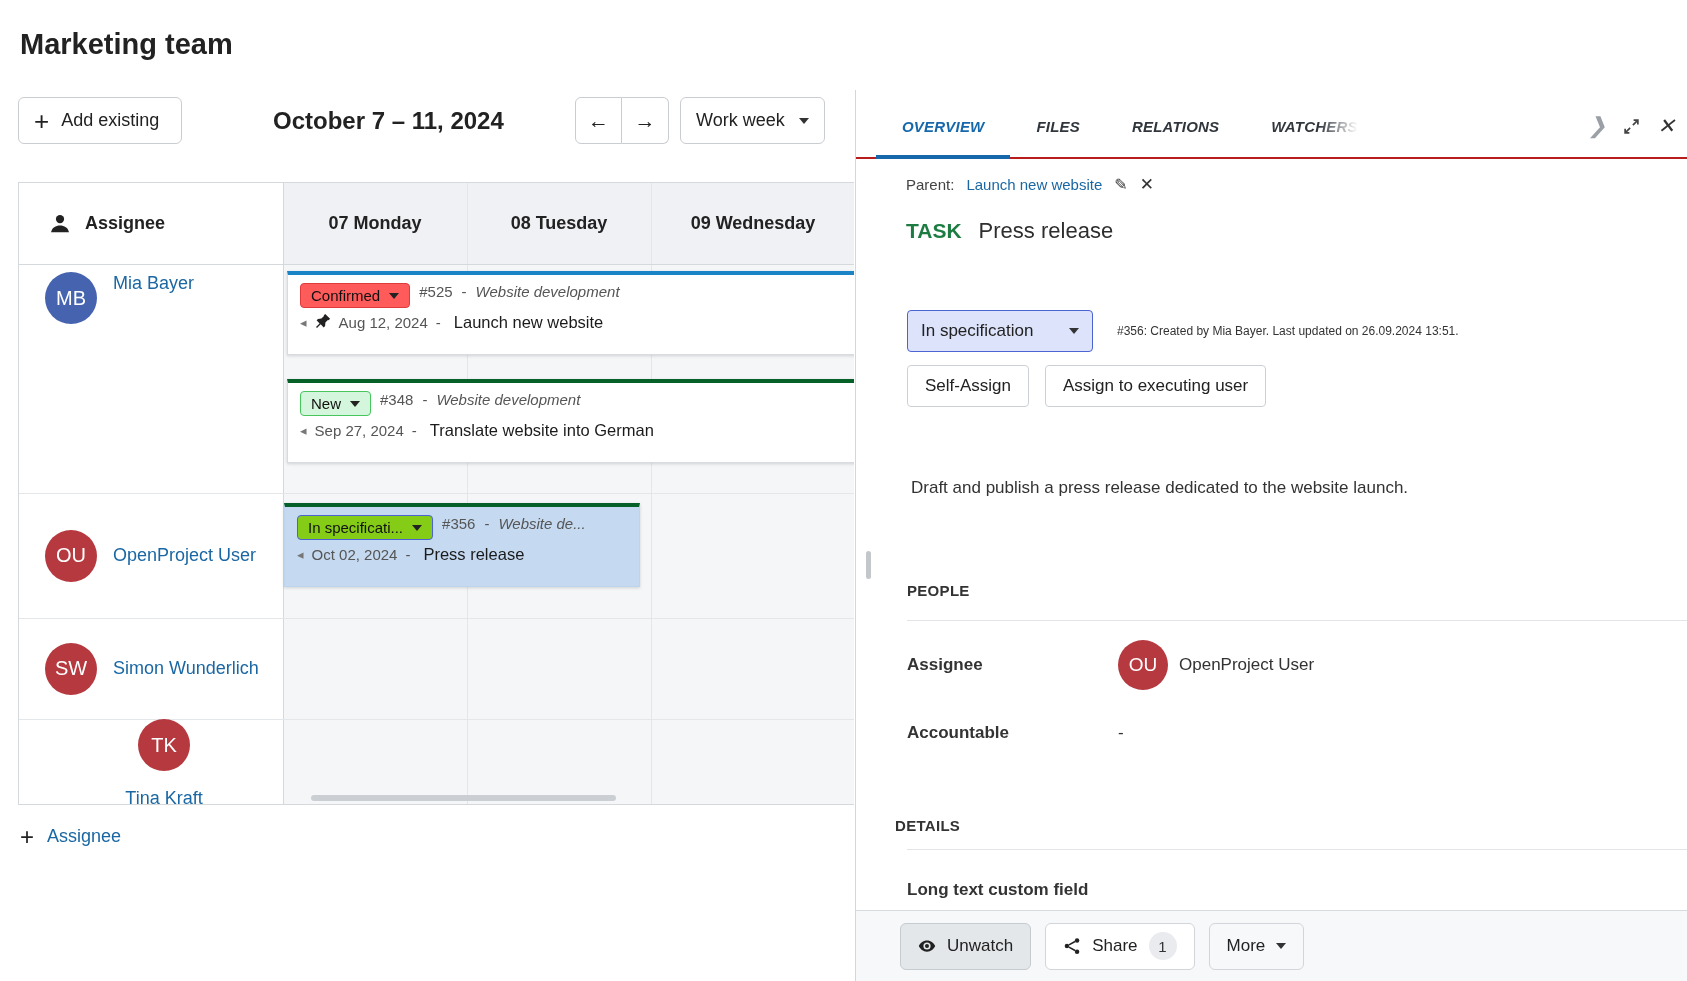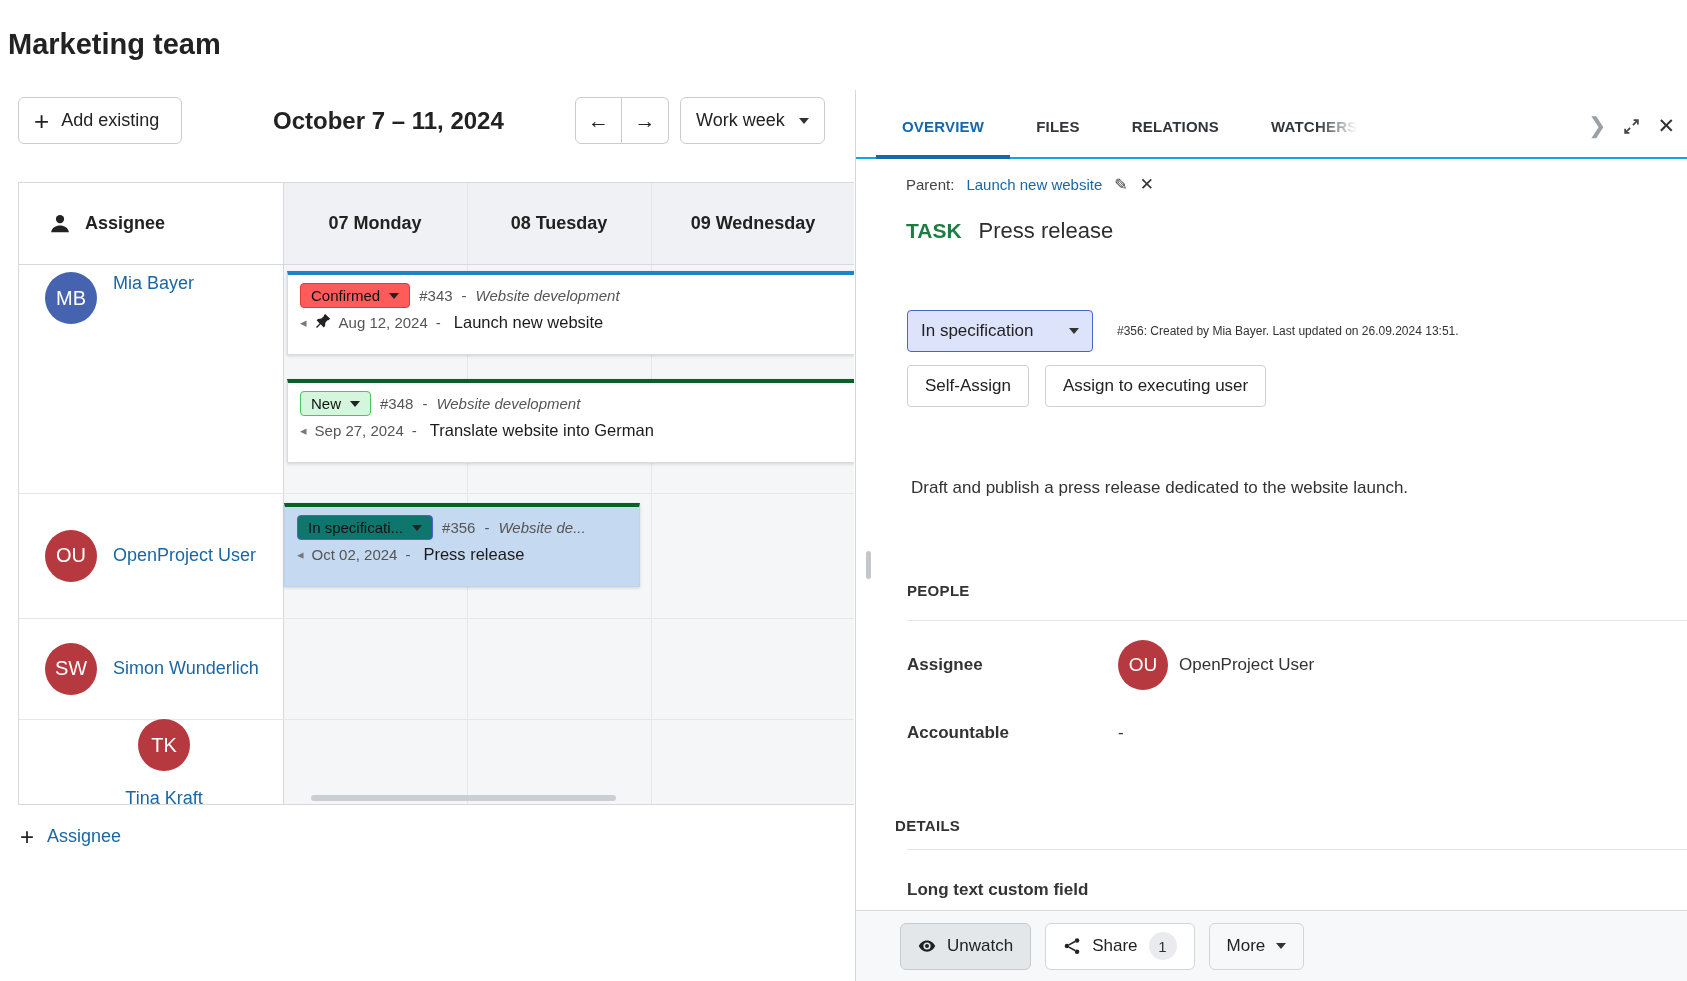--- a/index.html
+++ b/index.html
@@ -4,21 +4,21 @@
 <style>
   * { margin:0; padding:0; box-sizing:border-box; }
   html,body { width:1687px; height:981px; }
   body {
     font-family:"Liberation Sans", sans-serif;
     background:#ffffff; color:#333; overflow:hidden; position:relative;
   }
   .abs { position:absolute; }
 
   
-  .page-title { left:8px; top:28px; font-size:29px; font-weight:700; color:#222; }
+  .page-title { left:20px; top:28px; font-size:29px; font-weight:700; color:#222; }
 
   .hbtn {
     top:18px; height:50px; border:1px solid #c9cdd2; border-radius:6px; background:#fff;
     display:flex; align-items:center; gap:12px; padding:0 16px; font-size:18px; color:#222;
     cursor:pointer;
   }
   .count-badge { width:30px; height:30px; border-radius:50%; background:#e9ebee;
     display:flex; align-items:center; justify-content:center; font-size:15px; color:#333; flex:0 0 auto; }
   .caret { width:0; height:0; border-left:5px solid transparent; border-right:5px solid transparent; border-top:6px solid #333; }
   .icon-svg { display:block; }
@@ -59,44 +59,44 @@
     display:flex; align-items:center; justify-content:center; flex:0 0 auto; }
   .avatar-blue { background:#4563af; }
   .avatar-red { background:#b5393f; }
   .assignee-name { font-size:18px; color:#1a67a3; line-height:1.33; cursor:pointer; max-width:150px; }
 
   .card { position:absolute; background:#fff; border:1px solid #d8dbdf; border-top:4px solid #1a84c7;
     box-shadow:0 1px 3px rgba(0,0,0,.15); padding:8px 12px; display:flex; flex-direction:column;
     gap:5px; overflow:hidden; cursor:pointer; }
   .card.green { border-top-color:#066128; }
   .card.selected { background:#c5d9f1; border-color:#bed3ec; border-top-color:#066128; }
-  .card-line1 { display:flex; align-items:center; gap:9px; font-size:15px; color:#555; white-space:nowrap; }
+  .card-line1 { display:flex; gap:9px; font-size:15px; color:#555; white-space:nowrap; }
   .badge { display:inline-flex; align-items:center; gap:9px; padding:3px 10px; border-radius:4px;
     border:1px solid; font-size:15px; color:#111; cursor:pointer; flex:0 0 auto; }
   .badge .caret { border-top-color:#222; }
   .badge-confirmed { background:#ff5b5b; border-color:#de3b3b; }
   .badge-new { background:#d3f6dc; border-color:#46c65c; }
-  .badge-spec { background:#0f766e; border-color:#4c63d2; }
+  .badge-spec { background:#84cc16; border-color:#4c63d2; }
   .card-proj { font-style:italic; }
   .card-line2 { display:flex; align-items:center; gap:8px; font-size:15px; color:#555; white-space:nowrap; }
   .cont-arrow { color:#777; font-size:13px; }
   .card-title { font-size:16.5px; color:#1b1b1b; margin-left:5px; }
   .pin-icon svg { fill:#222; }
 
   .hscrollbar { left:292px; top:612px; width:305px; height:6px; border-radius:3px; background:#cbcfd3; cursor:pointer; }
 
   #add-assignee { left:20px; top:826px; display:flex; align-items:center; gap:13px; cursor:pointer; }
   #add-assignee .label { font-size:18px; color:#1a67a3; }
 
   
   .panel-border { left:855px; top:90px; width:1px; height:891px; background:#d3d6da; }
   #panel { left:856px; top:0; width:831px; height:981px; background:#fff; }
 
   .tabbar { position:absolute; left:0; top:95px; width:831px; height:64px;
-    border-bottom:2px solid #0ea5e9; display:flex; align-items:stretch; padding-left:20px; }
+    border-bottom:2px solid #b91c1c; display:flex; align-items:stretch; padding-left:20px;font-style:italic; }
   .tab { position:relative; display:flex; align-items:center; padding:0 26px; font-size:15px;
     font-weight:700; letter-spacing:.2px; color:#30363c; cursor:pointer; }
   .tab.active { color:#1668ab; }
   .tab.active::after { content:""; position:absolute; left:0; right:0; bottom:-2px; height:4px; background:#1668ab; }
   .tab.faded span { background:linear-gradient(90deg,#30363c 55%,rgba(48,54,60,0) 100%);
     -webkit-background-clip:text; background-clip:text; color:transparent; }
   .tabbar-icons { position:absolute; right:12px; top:0; height:62px; display:flex; align-items:center; gap:17px; }
   .chevron-right { color:#9aa0a6; font-size:22px; cursor:pointer; }
   .panel-x { font-size:21px; color:#333; cursor:pointer; }
 
@@ -227,21 +227,21 @@
     <div class="avatar avatar-red">TK</div>
     <span class="assignee-name">Tina Kraft</span>
   </div>
 
   <div class="card" style="left:268px; top:88px; width:600px; height:84px;">
     <div class="card-line1">
       <span class="badge badge-confirmed">
         <span>Confirmed</span>
         <span class="caret"></span>
       </span>
-      <span>#343</span>
+      <span>#525</span>
       <span>-</span>
       <span class="card-proj">Website development</span>
     </div>
     <div class="card-line2">
       <span class="cont-arrow">◂</span>
       <span class="pin-icon"><svg width="16" height="16" viewBox="0 0 16 16">
             <path d="M10.2.9l4.9 4.9-1.5 1.4-.7-.2-2.5 2.6-.3 3.4-1.4 1.4-3-3.1L2 15l-1-1 3.6-3.6-3-3.1 1.4-1.4 3.4-.3L9 3l-.2-.7L10.2.9z"></path>
           </svg></span>
       <span>Aug 12, 2024</span>
       <span>-</span>

